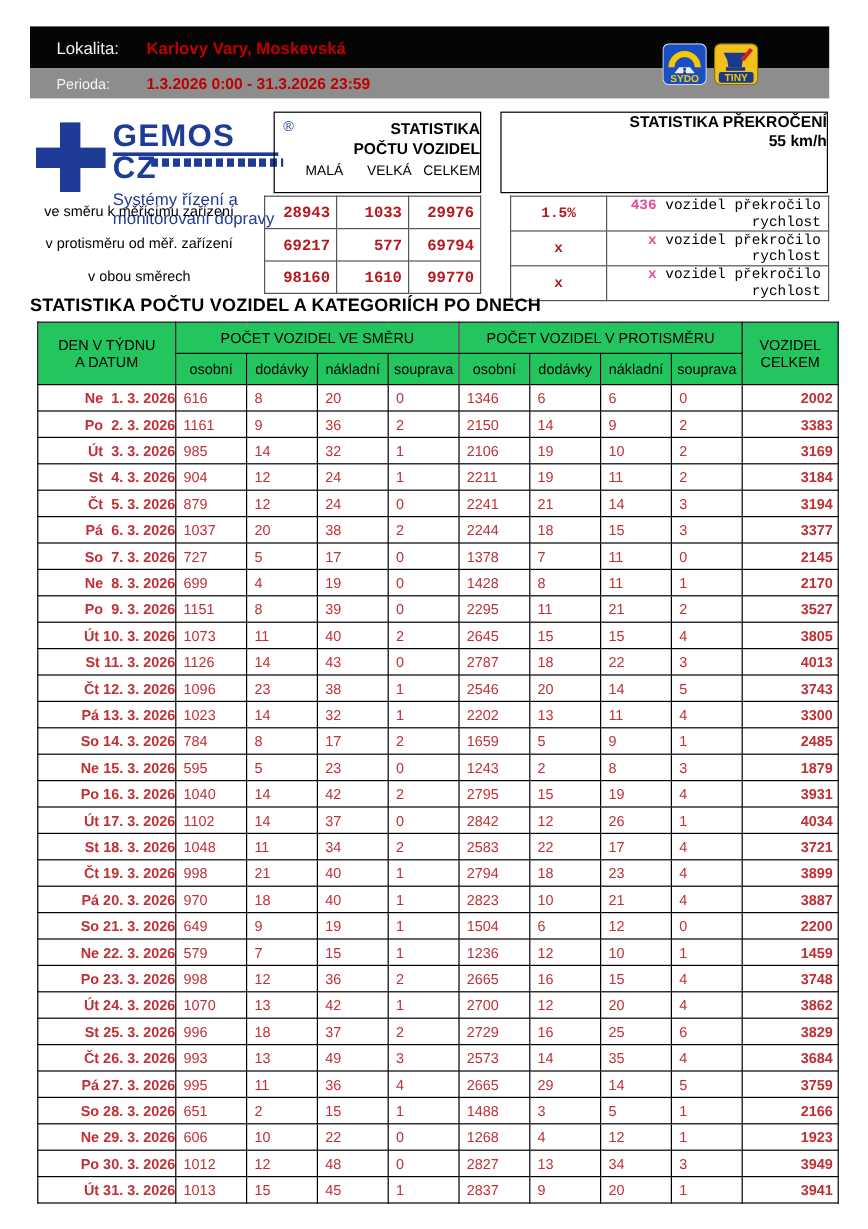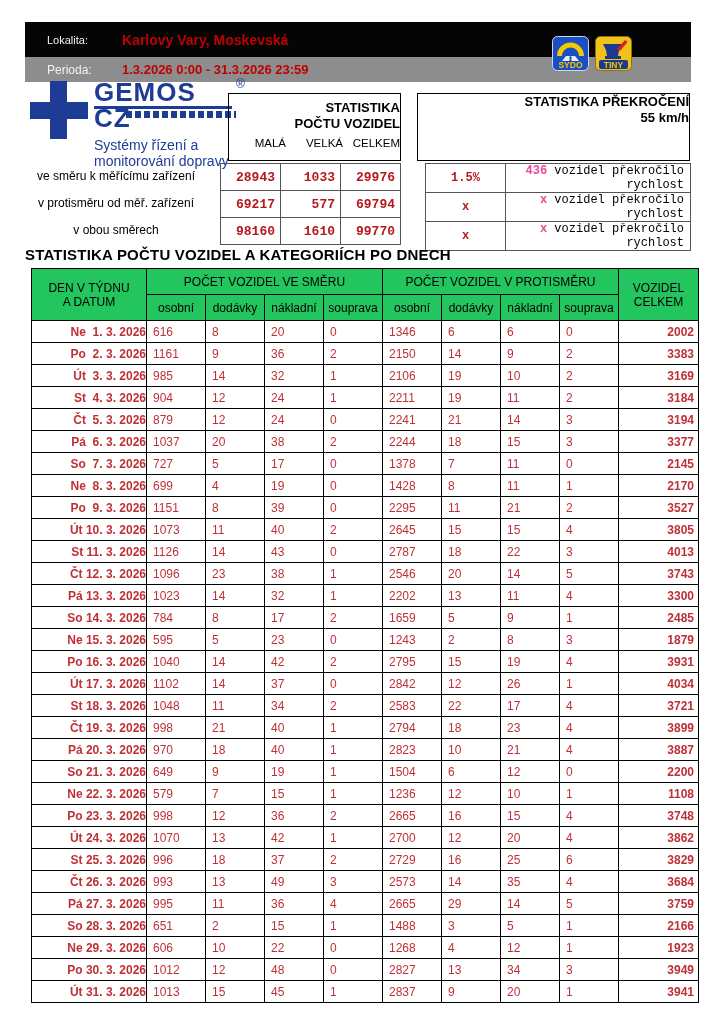--- a/index.html
+++ b/index.html
@@ -11,28 +11,28 @@
   }
   
   .bar-black {
     position: absolute; left: 25px; top: 22px; width: 666px; height: 35px;
     background: #050505; display: flex; align-items: center;
   }
   .bar-gray {
     position: absolute; left: 25px; top: 57px; width: 666px; height: 25px;
     background: #8d8d8d; display: flex; align-items: center;
   }
-  .hdr-label { color: #f2f2f2; font-size: 11px; margin-left: 22px; width: 75px; }
+  .hdr-label { color: #f2f2f2; font-size: 14px; margin-left: 22px; width: 75px; }
   .hdr-label.small { font-size: 12px; }
   .hdr-value { color: #c00000; font-size: 14px; font-weight: bold; }
   .hdr-value.small { font-size: 13px; }
   .logo-strip { position: absolute; left: 552px; top: 36px; display: flex; gap: 6px; }
   .logo-strip svg { display: block; }
   
-  .gemos { position: absolute; left: 30px; top: 79px; width: 210px; height: 64px; }
+  .gemos { position: absolute; left: 30px; top: 100px; width: 210px; height: 64px; }
   .gemos-cross-v { position: absolute; left: 20px; top: 2px; width: 17px; height: 58px; background: #1e3c96; }
   .gemos-cross-h { position: absolute; left: 0px; top: 23px; width: 58px; height: 17px; background: #1e3c96; }
   .gemos-text {
     position: absolute; left: 64px; top: 0px; color: #1e3c96;
     font-size: 26px; font-weight: bold; letter-spacing: 1px; line-height: 26px;
   }
   .gemos-reg { position: absolute; left: 206px; top: -2px; color: #1e3c96; font-size: 12px; font-weight: normal; }
   .gemos-rule { position: absolute; left: 64px; top: 27px; width: 138px; height: 3px; background: #1e3c96; }
   .gemos-dashes {
     position: absolute; left: 96px; top: 32px; width: 110px; height: 7px;
@@ -472,21 +472,21 @@
       <tr>
         <td class="date-cell">Ne 22. 3. 2026</td>
         <td class="val-cell">579</td>
         <td class="val-cell">7</td>
         <td class="val-cell">15</td>
         <td class="val-cell">1</td>
         <td class="val-cell">1236</td>
         <td class="val-cell">12</td>
         <td class="val-cell">10</td>
         <td class="val-cell">1</td>
-        <td class="total-cell">1108</td>
+        <td class="total-cell">1459</td>
       </tr>
       <tr>
         <td class="date-cell">Po 23. 3. 2026</td>
         <td class="val-cell">998</td>
         <td class="val-cell">12</td>
         <td class="val-cell">36</td>
         <td class="val-cell">2</td>
         <td class="val-cell">2665</td>
         <td class="val-cell">16</td>
         <td class="val-cell">15</td>

